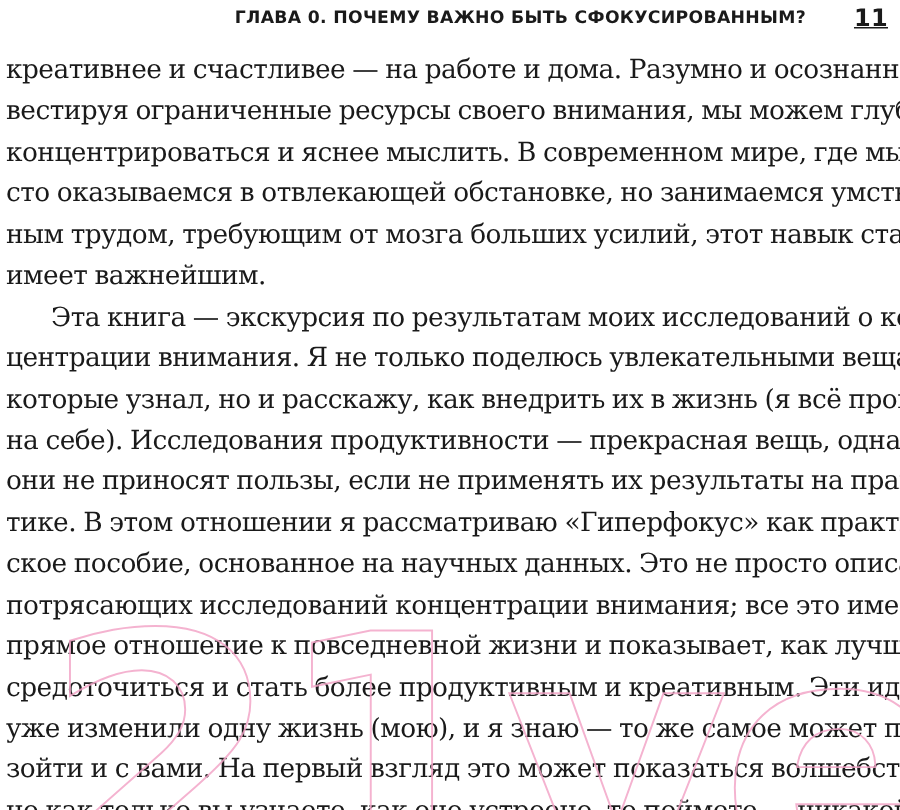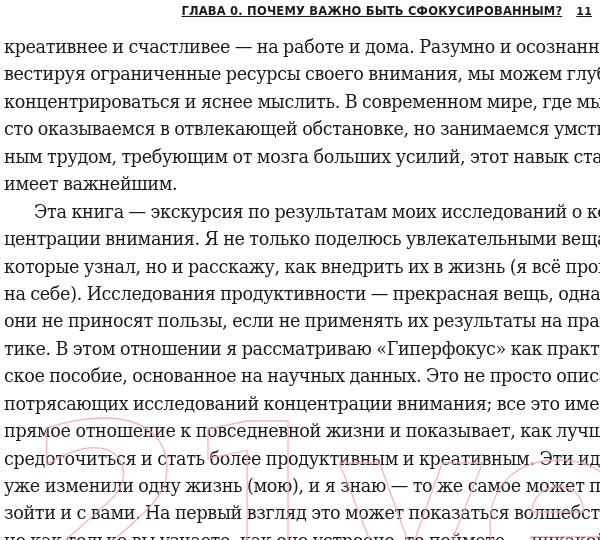--- a/index.html
+++ b/index.html
@@ -21,25 +21,24 @@
       height: 22px;
       display: flex;
       align-items: center;
       font-family: "DejaVu Sans", sans-serif;
       font-weight: bold;
       font-size: 11.5px;
       letter-spacing: 0.2px;
       color: #1a1a1a;
     }
     .running-head .chapter {
-      margin-right: 14px;
-      text-decoration: underline;
+      margin-right: 32px;
     }
     .running-head .page-num {
-      font-size: 11px;
+      font-size: 16px;
       font-weight: bold;
       text-decoration: underline;
     }
     .body-text {
       position: absolute;
       left: 4px;
       top: 34px;
       width: 592px;
       font-family: "DejaVu Serif", serif;
       font-size: 17.6px;

